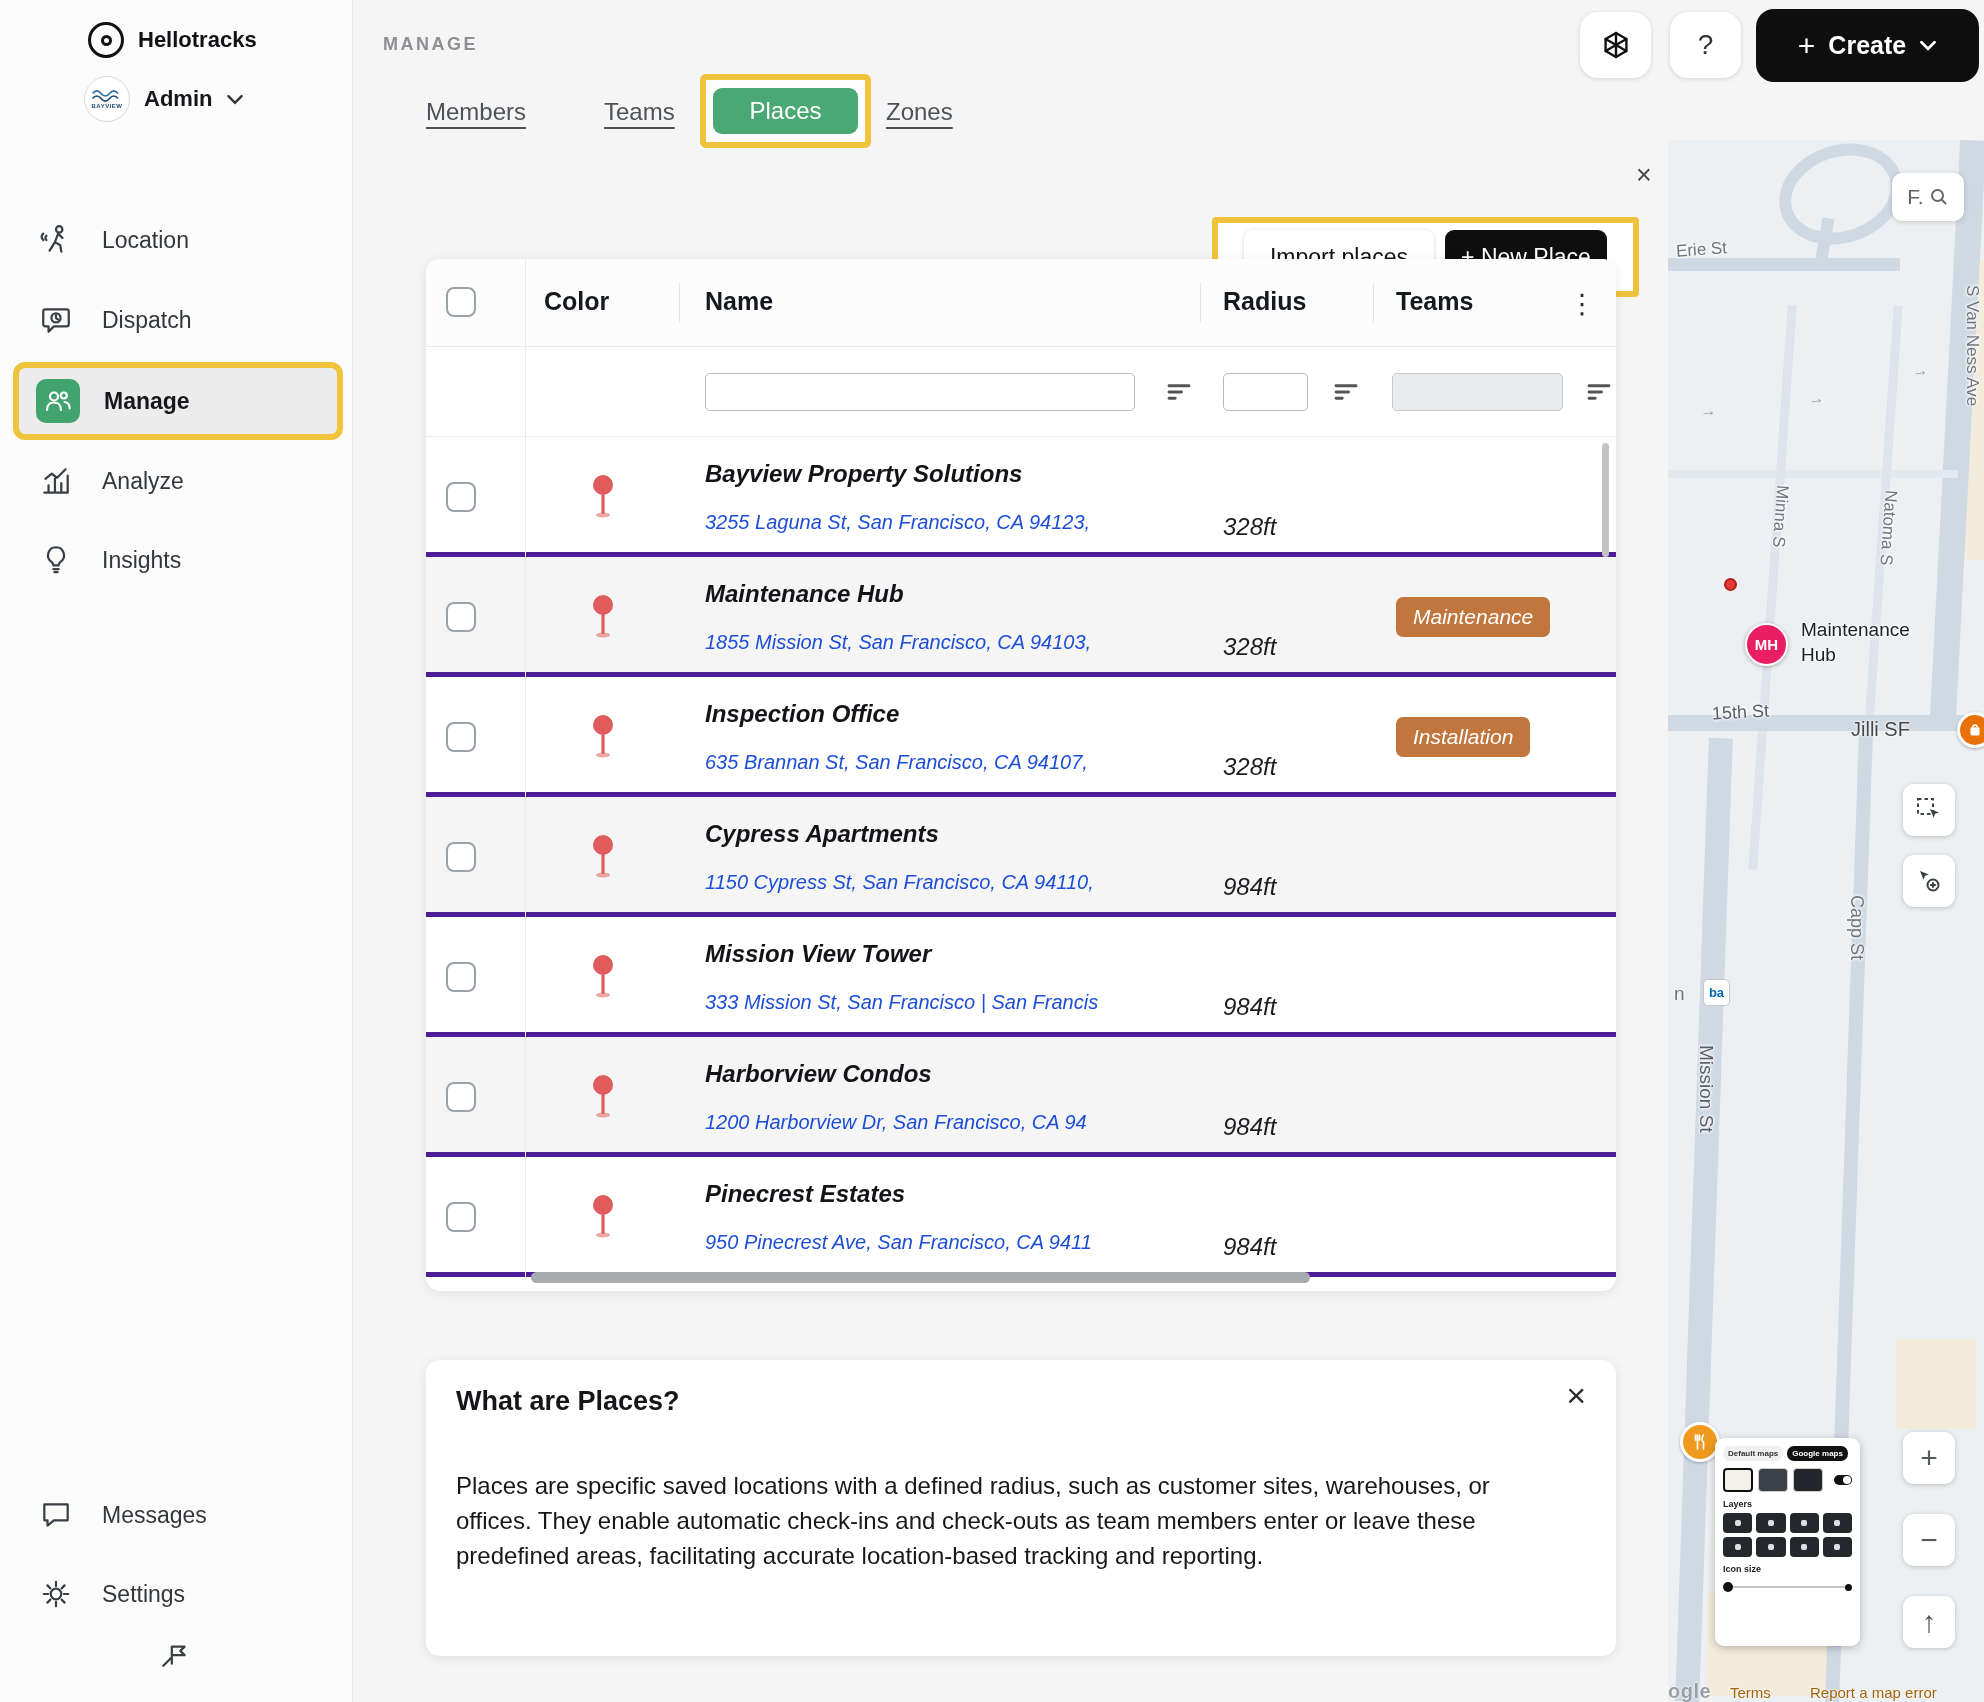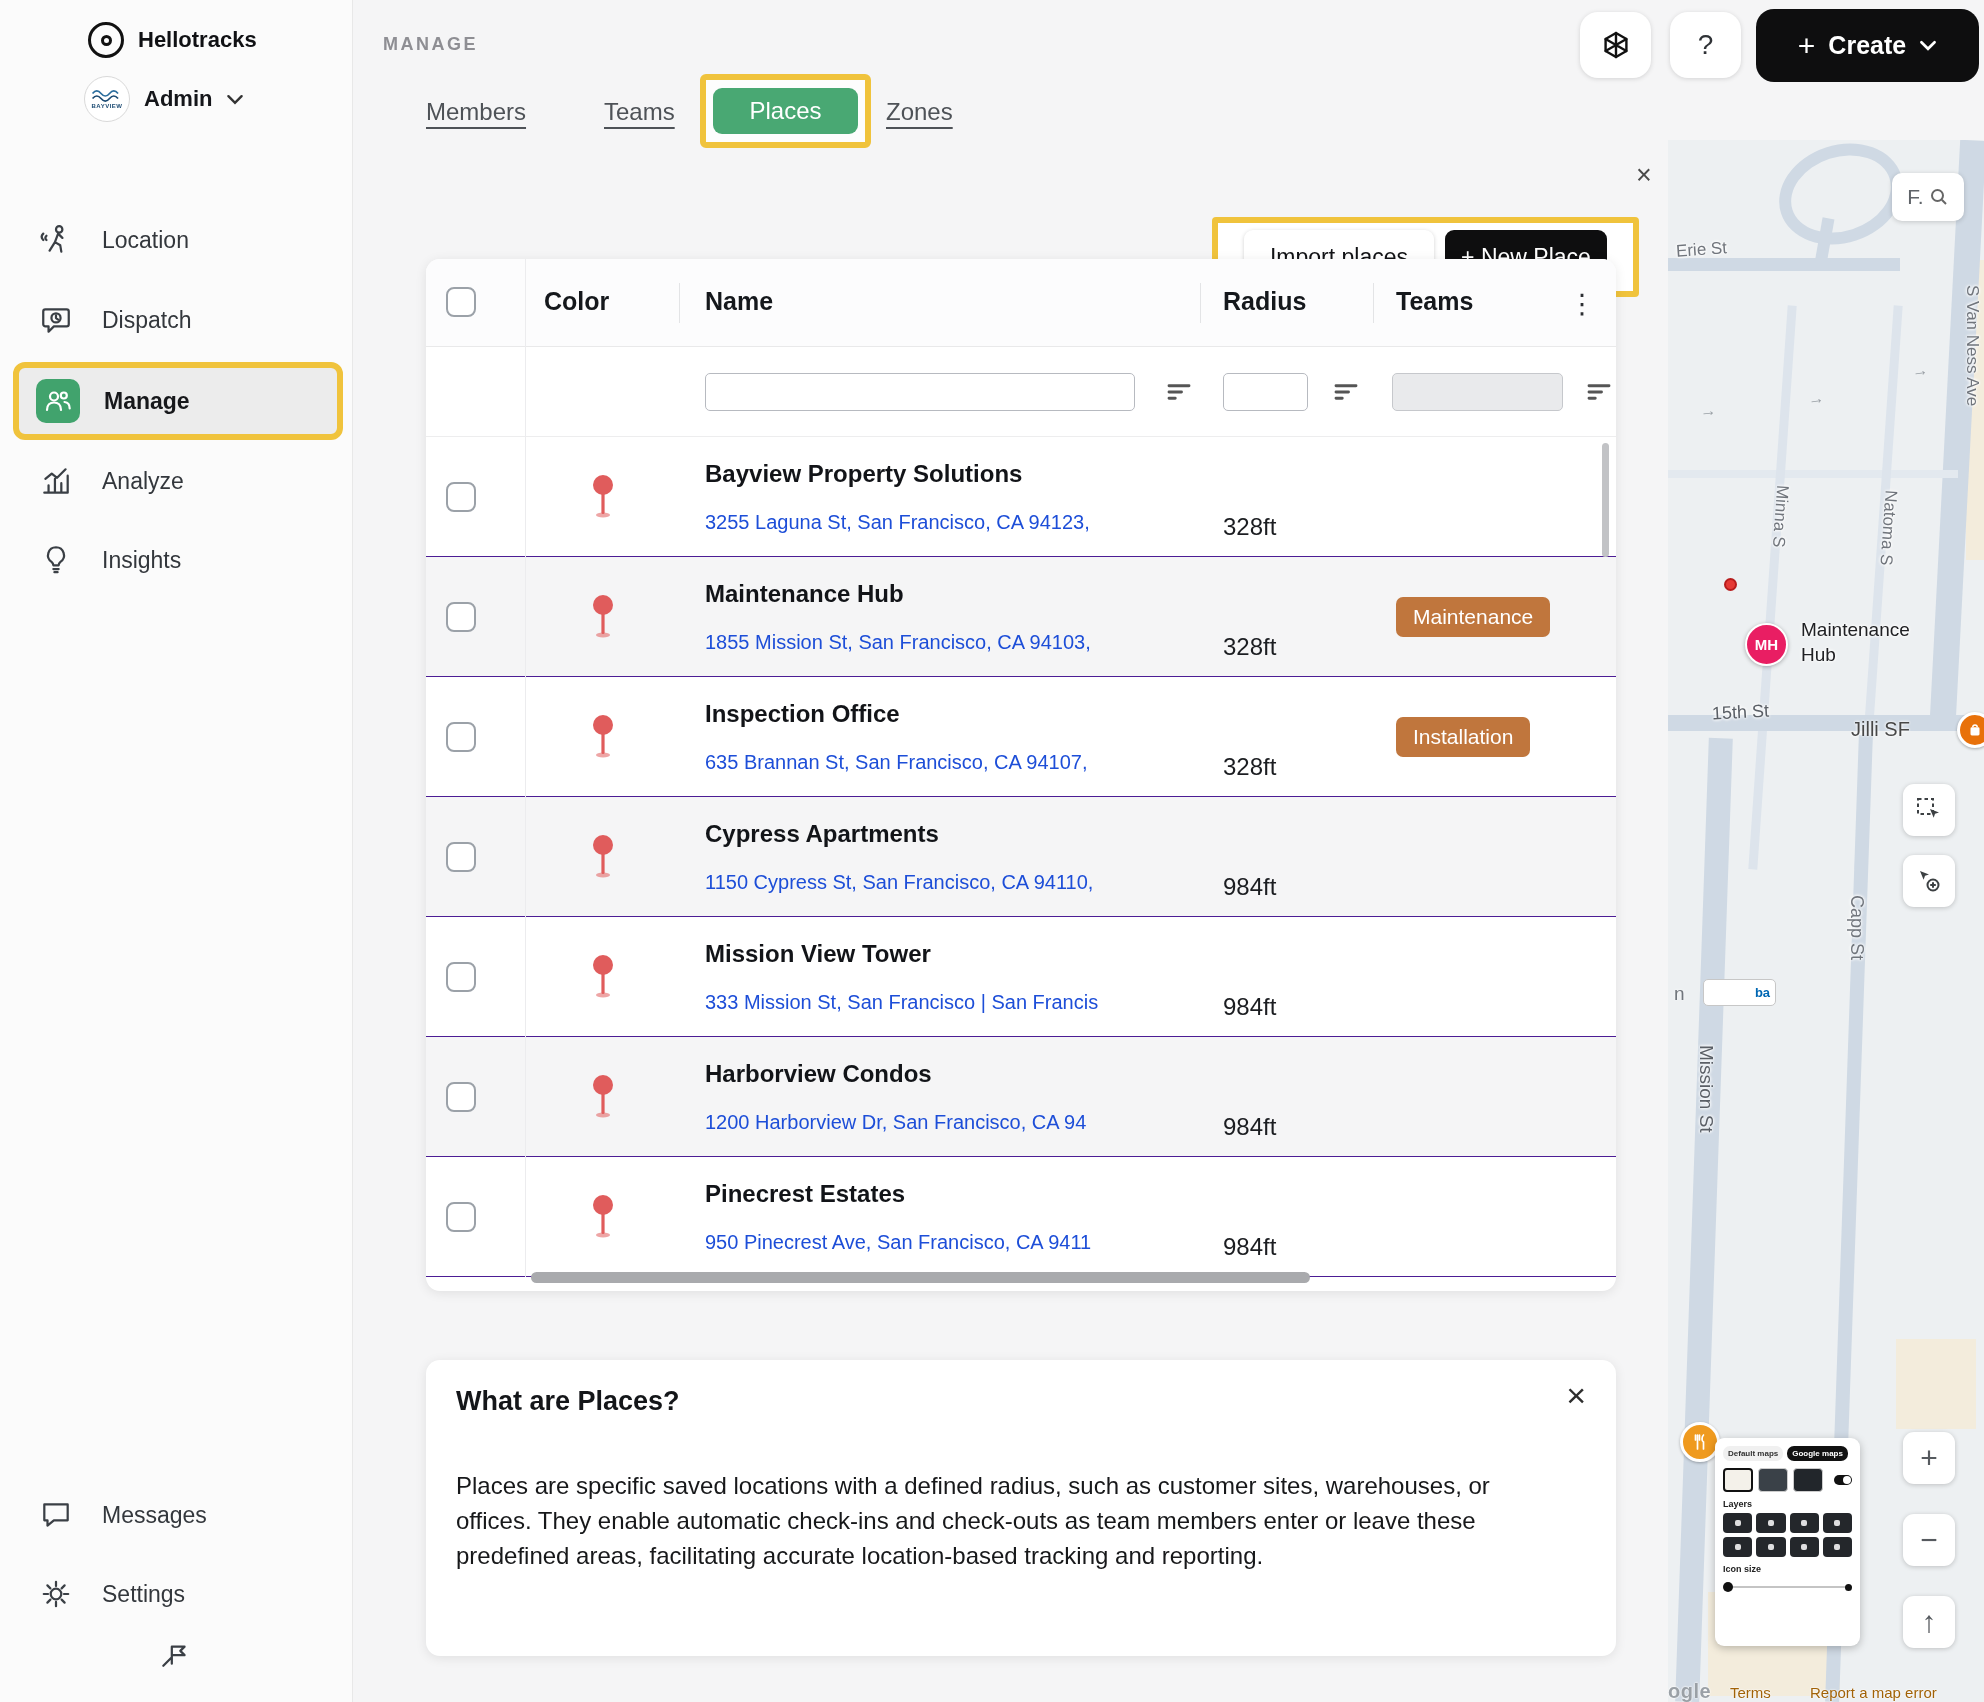--- a/index.html
+++ b/index.html
@@ -48,21 +48,21 @@
   .col-label{position:absolute;top:28px;font-size:25px;font-weight:bold;color:#15181c;white-space:nowrap;}
   .vsep{position:absolute;width:1px;background:#e3e4e6;}
   .kebab{position:absolute;left:1133px;top:22px;width:46px;height:46px;border-radius:50%;display:flex;align-items:center;justify-content:center;font-size:27px;color:#2c2e33;cursor:pointer;}
   .filter-row{position:absolute;left:0;top:88px;width:100%;height:90px;border-bottom:1px solid #ededee;box-sizing:border-box;background:#fff;}
   .f-input{position:absolute;top:26px;height:38px;border:1px solid #b7bac0;border-radius:5px;background:#fff;box-sizing:border-box;font-size:20px;padding:0 10px;font-family:"Liberation Sans",sans-serif;}
   .f-input.gray{background:#e9eaec;border-color:#c6c8cc;}
   .f-ico{position:absolute;top:30px;width:30px;height:30px;cursor:pointer;}
   .col-line{position:absolute;left:99px;top:0;width:1px;height:1018px;background:#ececee;}
 
   .rows{position:absolute;left:0;top:178px;width:100%;}
-  .t-row{position:relative;width:100%;height:120px;border-bottom:1px solid #4c1d95;background:#fff;box-sizing:border-box;cursor:pointer;}
+  .t-row{position:relative;width:100%;height:120px;border-bottom:5px solid #4c1d95;background:#fff;box-sizing:border-box;cursor:pointer;font-style:italic;}
   .t-row.alt{background:#f5f5f6;}
   .cb{position:absolute;width:30px;height:30px;border:2.5px solid #9ba1a8;border-radius:8px;background:#fff;box-sizing:border-box;cursor:pointer;}
   .row-cb{left:20px;top:45px;}
   .cell-pin{position:absolute;left:160px;top:36px;cursor:pointer;}
   .cell-name{position:absolute;left:279px;top:23px;width:505px;overflow:hidden;}
   .nm{font-size:24px;font-weight:bold;color:#121418;white-space:nowrap;}
   .addr{font-size:20px;color:#1d4ed8;margin-top:23px;white-space:nowrap;}
   .cell-radius{position:absolute;left:797px;top:44px;font-size:24px;color:#1b1d21;margin-top:32px;}
   .cell-team{position:absolute;left:970px;top:40px;}
   .badge{display:inline-block;padding:8px 17px;border-radius:7px;background:#c0763d;color:#fff;font-size:21px;}
@@ -86,21 +86,21 @@
   .loop{position:absolute;left:110px;top:5px;width:126px;height:98px;border:12px solid #cfd9e4;border-radius:50%;transform:rotate(-18deg);box-sizing:border-box;}
   .searchbox{position:absolute;left:224px;top:33px;width:72px;height:48px;background:#fff;border-radius:10px;box-shadow:0 1px 5px rgba(0,0,0,.18);display:flex;align-items:center;justify-content:center;gap:5px;font-size:21px;color:#5f6368;cursor:pointer;z-index:5;}
   .dot-red{position:absolute;left:56px;top:438px;width:13px;height:13px;border-radius:50%;background:#e53935;border:2px solid #b71c1c;box-sizing:border-box;z-index:3;}
   .mh-marker{position:absolute;left:77px;top:483px;width:43px;height:43px;border-radius:50%;background:#e91e63;border:2.5px solid #fff;box-shadow:0 1px 4px rgba(0,0,0,.3);display:flex;align-items:center;justify-content:center;color:#fff;font-size:15px;font-weight:bold;z-index:4;cursor:pointer;box-sizing:border-box;}
   .mh-label{position:absolute;left:133px;top:478px;width:125px;font-size:19px;font-weight:500;color:#202124;line-height:1.3;text-shadow:0 0 3px #fff,0 0 3px #fff,0 0 4px #fff;z-index:4;}
   .poi-label{position:absolute;left:183px;top:578px;font-size:20px;font-weight:500;color:#474747;text-shadow:0 0 3px #fff,0 0 3px #fff;z-index:4;}
   .poi-icon{position:absolute;left:289px;top:572px;width:36px;height:36px;border-radius:50%;background:#e8710a;border:3px solid #fff;box-shadow:0 1px 3px rgba(0,0,0,.3);display:flex;align-items:center;justify-content:center;z-index:4;cursor:pointer;box-sizing:border-box;}
   .food-icon{position:absolute;left:12px;top:1282px;width:40px;height:40px;border-radius:50%;background:#ef9a1f;border:3px solid #fff;box-shadow:0 1px 3px rgba(0,0,0,.3);display:flex;align-items:center;justify-content:center;z-index:4;cursor:pointer;box-sizing:border-box;}
   .map-btn{position:absolute;left:235px;width:52px;height:52px;background:#fff;border-radius:11px;box-shadow:0 1px 5px rgba(0,0,0,.2);display:flex;align-items:center;justify-content:center;cursor:pointer;z-index:5;}
   .zoom-btn{font-size:30px;color:#565a5f;font-weight:400;}
-  .transit{position:absolute;left:35px;top:839px;width:25px;height:25px;background:#fff;border:1px solid #c7c7c7;border-radius:5px;display:flex;align-items:center;justify-content:center;font-size:13px;font-weight:bold;color:#0067b3;z-index:3;padding-left:46px;}
+  .transit{position:absolute;left:35px;top:839px;width:25px;height:25px;background:#fff;border:1px solid #c7c7c7;border-radius:5px;display:flex;align-items:center;justify-content:center;font-size:13px;font-weight:bold;color:#0067b3;z-index:3;}
   .partial-txt{position:absolute;left:6px;top:843px;font-size:19px;color:#70757c;text-shadow:0 0 3px #fff;z-index:3;}
   .attr{position:absolute;font-size:15px;color:#a16207;z-index:5;text-shadow:0 0 2px #fff,0 0 2px #fff;}
   .g-logo{font-size:20px;font-weight:600;color:#9aa0a6;letter-spacing:.5px;}
 
   
   .mini-panel{position:absolute;left:47px;top:1298px;width:145px;height:208px;background:#fff;border-radius:9px;box-shadow:0 2px 8px rgba(0,0,0,.25);z-index:6;padding:8px;box-sizing:border-box;font-size:8px;}
   .mini-tabs{display:flex;gap:4px;align-items:center;}
   .mini-tab{padding:3px 5px;border-radius:7px;background:#f0f0f0;color:#333;font-size:8px;white-space:nowrap;cursor:pointer;font-weight:bold;}
   .mini-tab.dark{background:#111;color:#fff;}
   .mini-thumbs{display:flex;gap:5px;margin-top:7px;align-items:center;}

